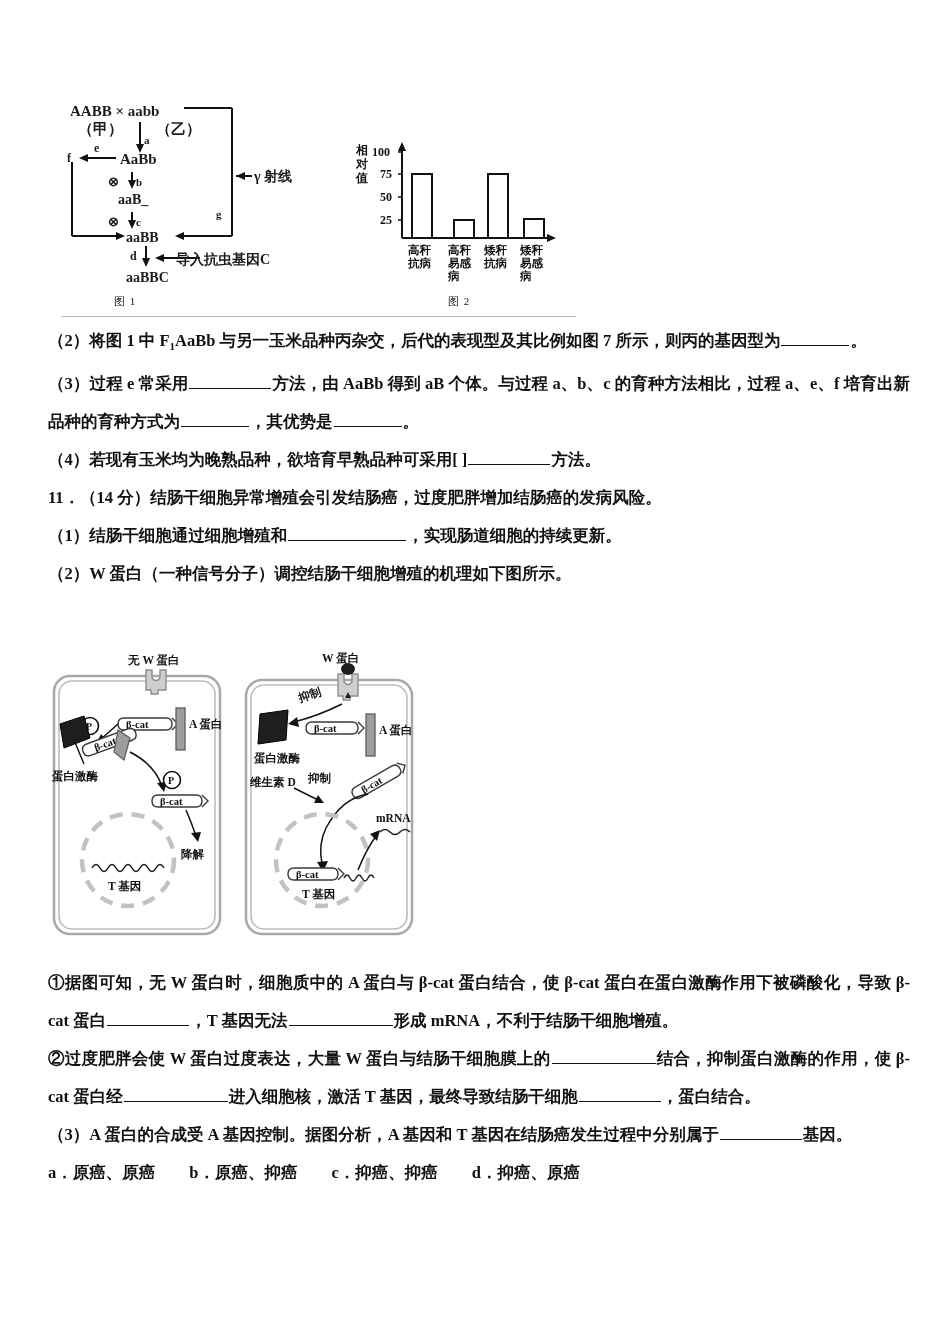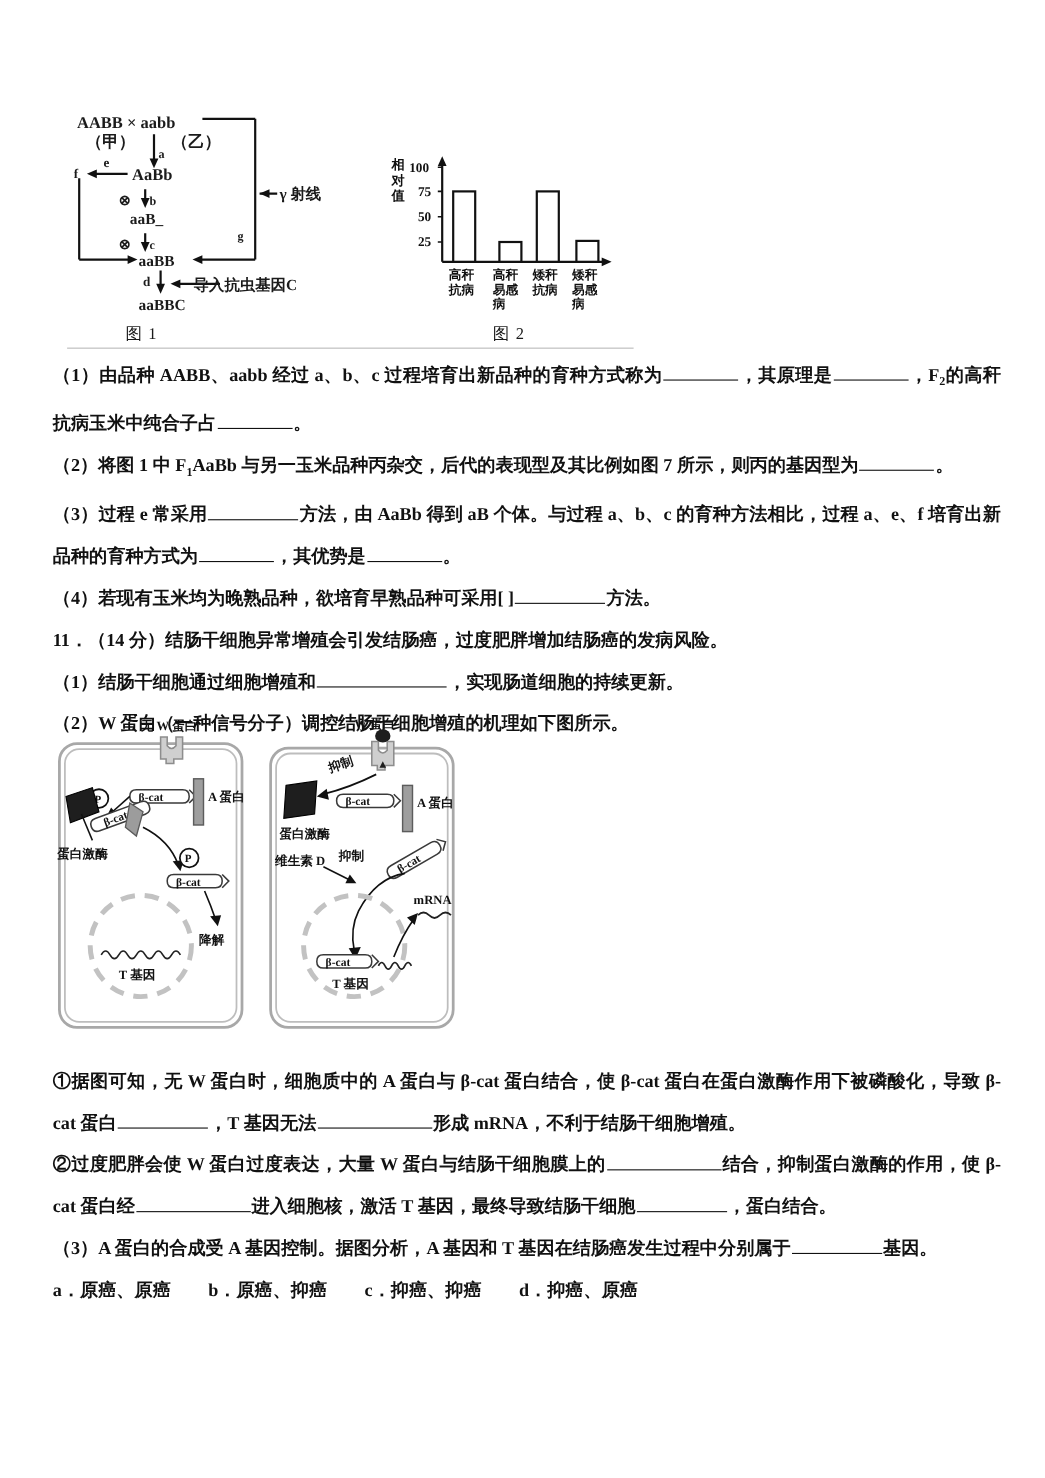--- a/index.html
+++ b/index.html
@@ -55,21 +55,21 @@
   }
   .fig2 svg { display: block; }
   .bartxt {
     font-family: "Liberation Serif", serif;
     font-weight: bold;
     fill: #111;
   }
 
   .figcap {
     position: absolute;
-    font-size: 15px;
+    font-size: 11px;
     font-weight: normal;
     font-family: "Liberation Serif", "DejaVu Serif", serif;
     color: #1a1a1a;
     letter-spacing: 1px;
   }
   .figcap1 { left: 98px; top: 278px; }
   .figcap2 { left: 432px; top: 278px; }
 
   .hrule {
     position: absolute;
@@ -243,21 +243,20 @@
       </svg>
     </div>
 
     <div class="figcap figcap1">图 1</div>
     <div class="figcap figcap2">图 2</div>
     <div class="hrule"></div>
   </div>
 
   <div class="body-text">
 
-    <p class="para"><span>（1）由品种 AABB、aabb 经过 a、b、c 过程培育出新品种的育种方式称为</span><span class="blank b-sm"></span><span>，其原理是</span><span class="blank b-sm"></span><span>，F</span><sub>2</sub><span>的高秆抗病玉米中纯合子占</span><span class="blank b-sm"></span><span>。</span></p>
 
     <p class="para"><span>（2）将图 1 中 F</span><sub>1</sub><span>AaBb 与另一玉米品种丙杂交，后代的表现型及其比例如图 7 所示，则丙的基因型为</span><span class="blank b-sm"></span><span>。</span></p>
 
     <p class="para"><span>（3）过程 e 常采用</span><span class="blank b-md"></span><span>方法，由 AaBb 得到 aB 个体。与过程 a、b、c 的育种方法相比，过程 a、e、f 培育出新品种的育种方式为</span><span class="blank b-sm"></span><span>，其优势是</span><span class="blank b-sm"></span><span>。</span></p>
 
     <p class="para"><span>（4）若现有玉米均为晚熟品种，欲培育早熟品种可采用[ ]</span><span class="blank b-md"></span><span>方法。</span></p>
 
     <p class="para">11．（14 分）结肠干细胞异常增殖会引发结肠癌，过度肥胖增加结肠癌的发病风险。</p>
 
     <p class="para"><span>（1）结肠干细胞通过细胞增殖和</span><span class="blank b-xl"></span><span>，实现肠道细胞的持续更新。</span></p>

